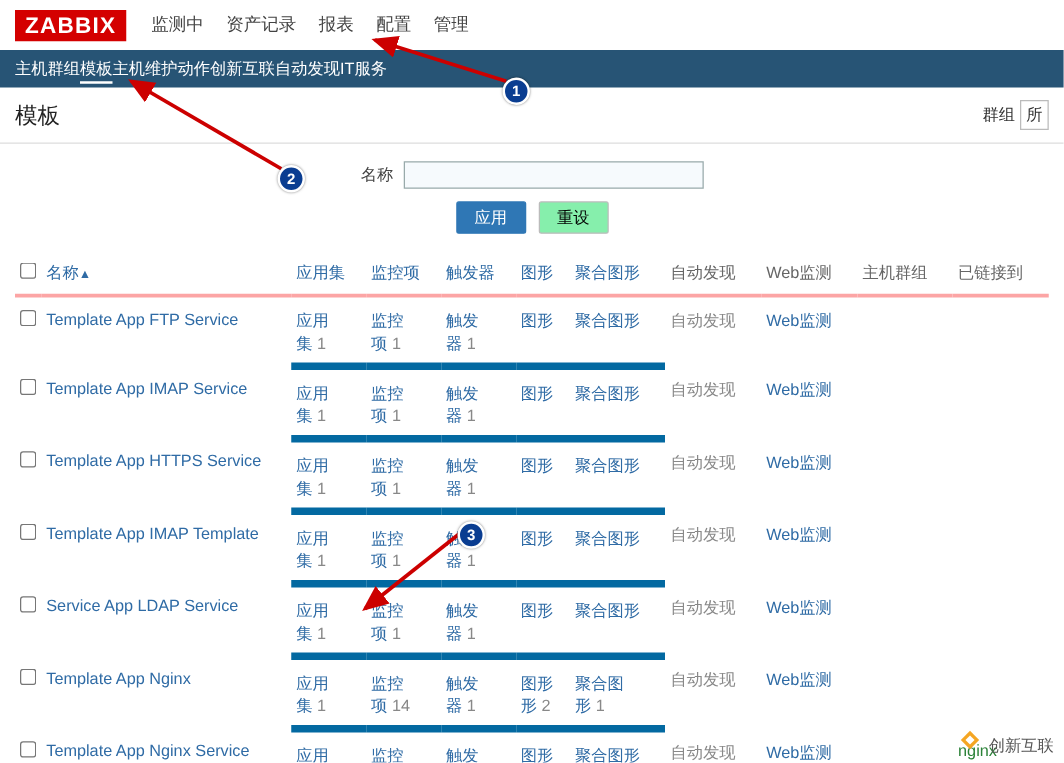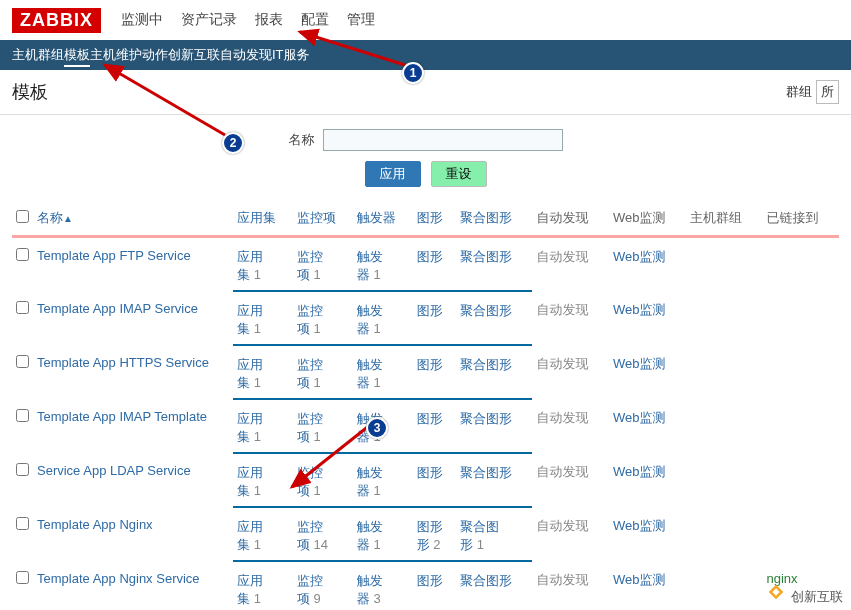--- a/index.html
+++ b/index.html
@@ -30,21 +30,21 @@
     .btn-primary { background: #2f77b5; color: #fff; border-color: #2f77b5; }
     
     .table-area { padding: 0 12px 0 12px; }
     table { width: 100%; border-collapse: collapse; font-size: 13px; }
     th { text-align: left; font-weight: normal; color: #2f6ba5; padding: 8px 4px; border-bottom: 3px solid #fca5a5; cursor: pointer; }
     th.nosort { color: #666; cursor: default; }
     th.name-col { width: 200px; }
     th .sort-arrow { font-size: 10px; }
     td { padding: 4px 4px 0 4px; vertical-align: top; color: #666; }
     tr.data-row td { padding-top: 10px; padding-bottom: 0; }
-    tr.count-row td { padding-top: 0; padding-bottom: 6px; border-bottom: 2px solid #0369a1; }
+    tr.count-row td { padding-top: 0; padding-bottom: 6px; border-bottom: 6px solid #0369a1; }
     .link { color: #2f6ba5; cursor: pointer; }
     .gray { color: #888; }
     .cb-col { width: 20px; }
     .cb { width: 13px; height: 13px; }
     td.linked { color: #2b8238; }
     
     
     .overlay { position: absolute; top: 0; left: 0; width: 851px; height: 610px; pointer-events: none; }
     .badge { position: absolute; width: 22px; height: 22px; border-radius: 50%; background: #0a3d91; color: #fff; font-weight: bold; font-size: 12px; display: flex; align-items: center; justify-content: center; border: 2px solid #fff; box-shadow: 0 0 2px rgba(0,0,0,0.5); }
     .badge1 { left: 402px; top: 62px; }

